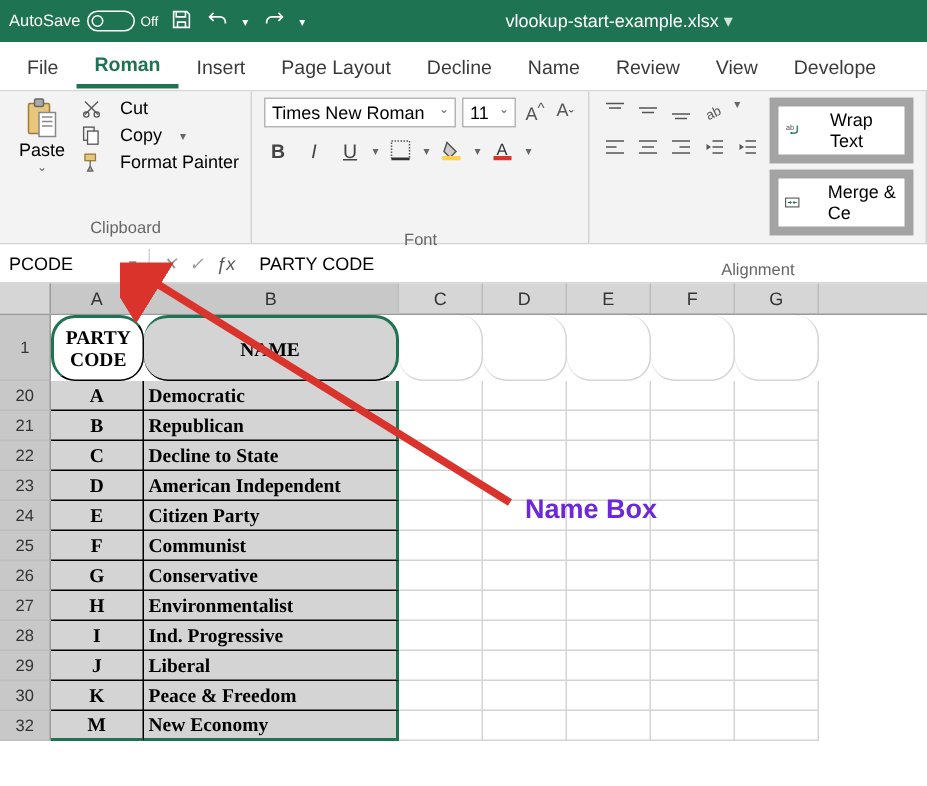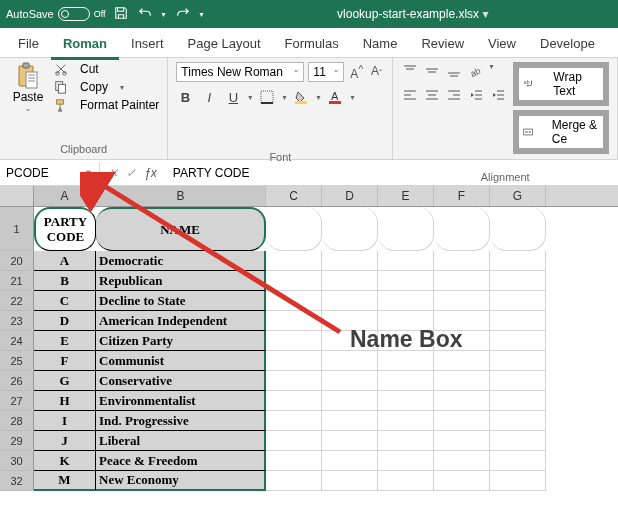--- a/index.html
+++ b/index.html
@@ -6,21 +6,21 @@
 body { font-family: "Segoe UI", Arial, sans-serif; font-size: 12px; background: #fff; width: 618px; height: 524px; overflow: hidden; position: relative; }
 
 .titlebar { background: #1e7352; height: 28px; display: flex; align-items: center; color: #fff; padding: 0 6px; }
 .autosave { display: flex; align-items: center; gap: 4px; font-size: 11px; margin-right: 8px; }
 .toggle { width: 32px; height: 14px; border: 1px solid #fff; border-radius: 8px; display: inline-flex; align-items: center; padding: 0 2px; }
 .toggle-knob { width: 8px; height: 8px; border: 1px solid #fff; border-radius: 50%; }
 .qat { display: flex; gap: 10px; align-items: center; margin-right: 10px; }
 .qat svg { width: 14px; height: 14px; }
 .title-center { flex: 1; text-align: center; font-size: 12px; }
 
-.tabs { display: flex; align-items: flex-start; background: #fff; border-bottom: 1px solid #d4d4d4; height: 30px; padding: 2px 6px; }
+.tabs { display: flex; align-items: center; background: #fff; border-bottom: 1px solid #d4d4d4; height: 30px; padding: 16px 6px; }
 .tab { padding: 6px 12px 6px; font-size: 13px; color: #3a3a3a; cursor: pointer; }
 .tab.active { color: #1e7352; border-bottom: 3px solid #1e7352; font-weight: 600; }
 
 .ribbon { display: flex; background: #f3f3f3; border-bottom: 1px solid #d4d4d4; height: 102px; }
 .group { border-right: 1px solid #d4d4d4; padding: 4px 8px 2px; display: flex; flex-direction: column; }
 .group-body { flex: 1; display: flex; gap: 6px; align-items: flex-start; }
 .group-label { text-align: center; font-size: 11px; color: #666; padding: 2px 0; margin-top: 15px; }
 
 .paste-big { display: flex; flex-direction: column; align-items: center; width: 40px; }
 .paste-big svg { width: 26px; height: 28px; }
@@ -67,21 +67,21 @@
 .cell.selB { background: #d4d4d4; border-bottom: 1px solid #000; border-right: 2px solid #1e7352; font-weight: bold; }
 .row.header .cell { font-weight: bold; text-align: center; justify-content: center; border-radius: 16px; }
 .row.header { height: 44px; }
 .row.header .rh { height: 44px; }
 .row.header .cell.selA { border-top: 2px solid #1e7352; border-left: 2px solid #1e7352; background: #fff; }
 .row.header .cell.selB { border-top: 2px solid #1e7352; background: #d4d4d4; }
 .row.last .cell.selA, .row.last .cell.selB { border-bottom: 2px solid #1e7352; }
 .row.header .cell.selA::after { content: ""; }
 
 .arrow { position: absolute; z-index: 10; pointer-events: none; }
-.annotation { position: absolute; font-size: 23px; font-weight: bold; color: #404040; z-index: 11; }
+.annotation { position: absolute; font-size: 18px; font-weight: bold; color: #6d28d9; z-index: 11; }
 
 .chev { font-size: 8px; color: #666; }
 </style>
 </head>
 <body>
 
 <div class="titlebar">
   <div class="autosave">
     <span>AutoSave</span>
     <span class="toggle">
@@ -105,21 +105,21 @@
   <div class="title-center">
     <span>vlookup-start-example.xlsx</span> <span style="opacity:.8;">▾</span>
   </div>
 </div>
 
 <div class="tabs" id="tabs">
     <div class="tab">File</div>
     <div class="tab active">Roman</div>
     <div class="tab">Insert</div>
     <div class="tab">Page Layout</div>
-    <div class="tab">Formulas</div>
+    <div class="tab">Decline</div>
     <div class="tab">Name</div>
     <div class="tab">Review</div>
     <div class="tab">View</div>
     <div class="tab">Develope</div>
   </div>
 
 <div class="ribbon">
 
   <div class="group">
     <div class="group-body">

